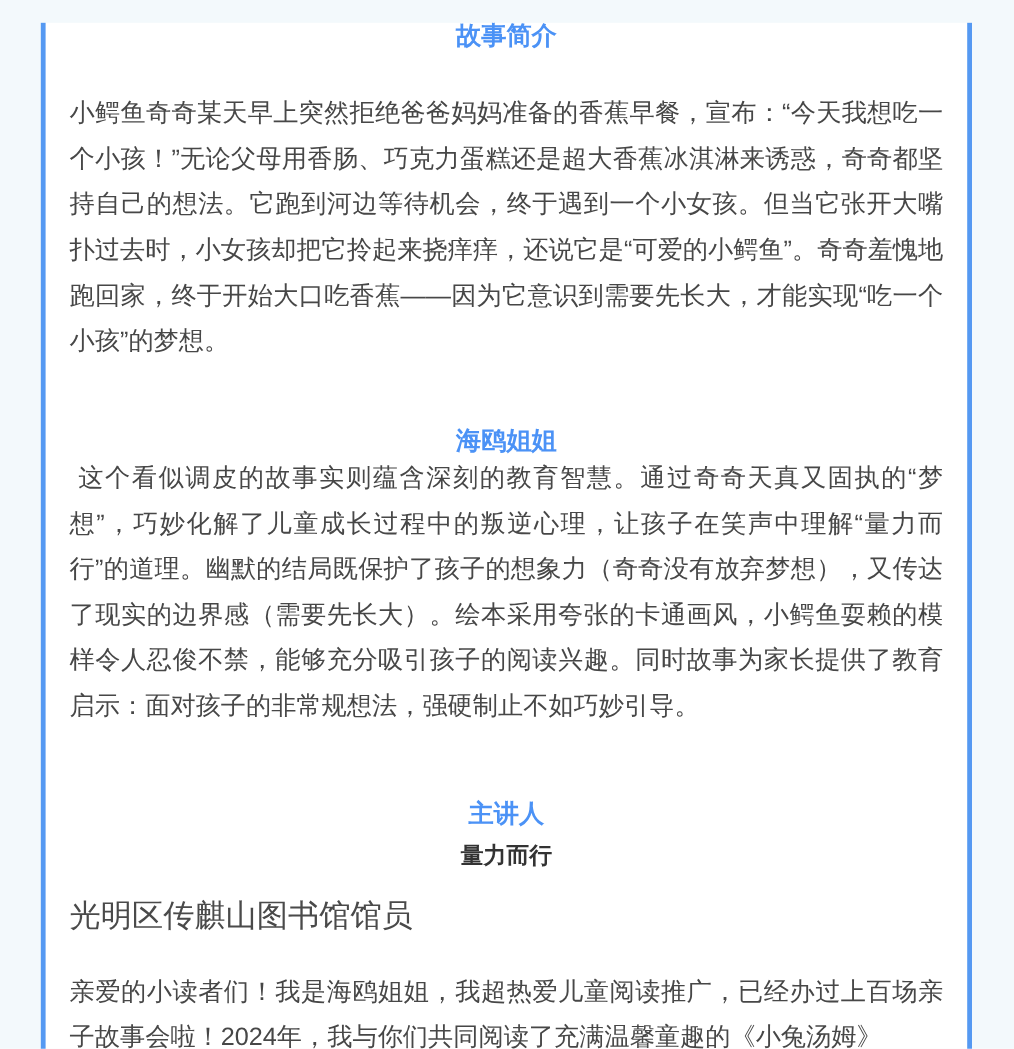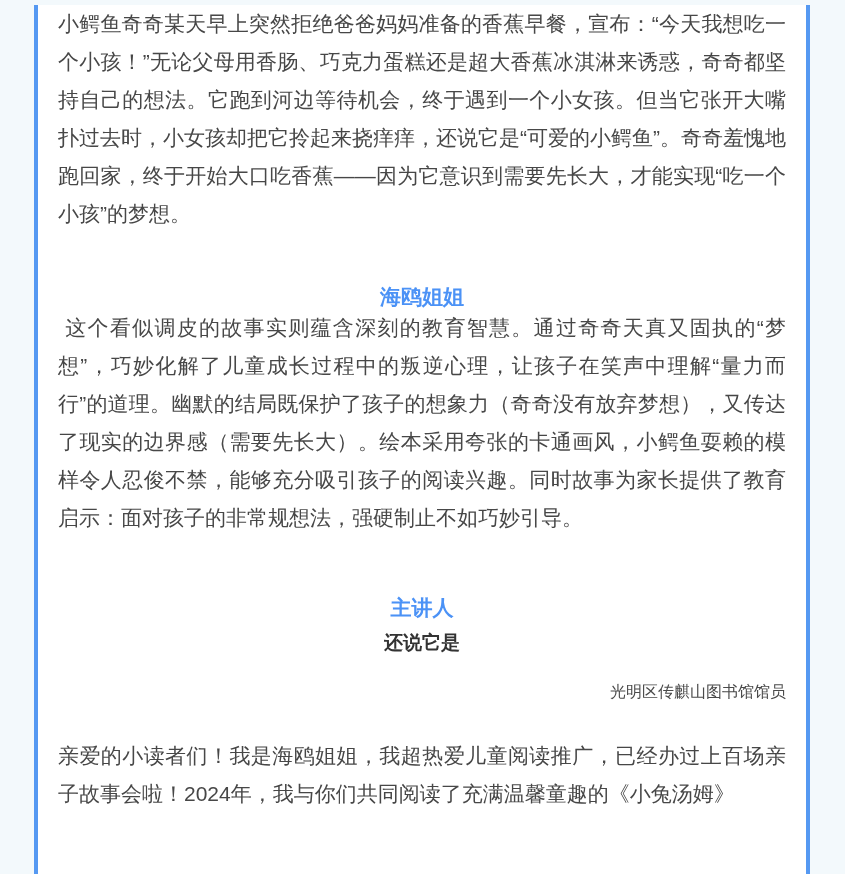--- a/index.html
+++ b/index.html
@@ -37,55 +37,56 @@
   .heading-2 { margin-top: 52px; }
   .heading-3 { margin-top: 59px; }
   .para {
     font-size: 21px;
     line-height: 38px;
     color: #474747;
     text-align: justify;
     white-space: pre-wrap;
     margin: 0;
   }
-  .para-1 { margin-top: 5px; }
+  .para-1 { margin-top: 33px; }
   .para-2 { }
   .para-3 { margin-top: 31px; }
   .speaker-name {
     margin-top: 10px;
     font-size: 19px;
     line-height: 26px;
     font-weight: bold;
     color: #333333;
     text-align: center;
   }
   .speaker-title {
     margin-top: 22px;
-    font-size: 16px;
+    font-size: 26px;
     line-height: 28px;
     color: #4a4a4a;
-    text-align: right;
+    text-align: left;
   }
 </style>
 </head>
 <body>
 
 <div class="article-frame">
   <div class="article-inner">
 
     <div class="section">
+      <h2 class="section-heading heading-1">故事简介</h2>
       <p class="para para-1">小鳄鱼奇奇某天早上突然拒绝爸爸妈妈准备的香蕉早餐，宣布：“今天我想吃一个小孩！”无论父母用香肠、巧克力蛋糕还是超大香蕉冰淇淋来诱惑，奇奇都坚持自己的想法。它跑到河边等待机会，终于遇到一个小女孩。但当它张开大嘴扑过去时，小女孩却把它拎起来挠痒痒，还说它是“可爱的小鳄鱼”。奇奇羞愧地跑回家，终于开始大口吃香蕉——因为它意识到需要先长大，才能实现“吃一个小孩”的梦想。</p>
     </div>
 
     <div class="section">
       <h2 class="section-heading heading-2">海鸥姐姐</h2>
       <p class="para para-2"> 这个看似调皮的故事实则蕴含深刻的教育智慧。通过奇奇天真又固执的“梦想”，巧妙化解了儿童成长过程中的叛逆心理，让孩子在笑声中理解“量力而行”的道理。幽默的结局既保护了孩子的想象力（奇奇没有放弃梦想），又传达了现实的边界感（需要先长大）。绘本采用夸张的卡通画风，小鳄鱼耍赖的模样令人忍俊不禁，能够充分吸引孩子的阅读兴趣。同时故事为家长提供了教育启示：面对孩子的非常规想法，强硬制止不如巧妙引导。</p>
     </div>
 
     <div class="section">
       <h2 class="section-heading heading-3">主讲人</h2>
-      <div class="speaker-name">还说它是</div>
+      <div class="speaker-name">量力而行</div>
       <div class="speaker-title">光明区传麒山图书馆馆员</div>
       <p class="para para-3">亲爱的小读者们！我是海鸥姐姐，我超热爱儿童阅读推广，已经办过上百场亲子故事会啦！2024年，我与你们共同阅读了充满温馨童趣的《小兔汤姆》</p>
     </div>
 
   </div>
 </div>
 
 </body></html>

